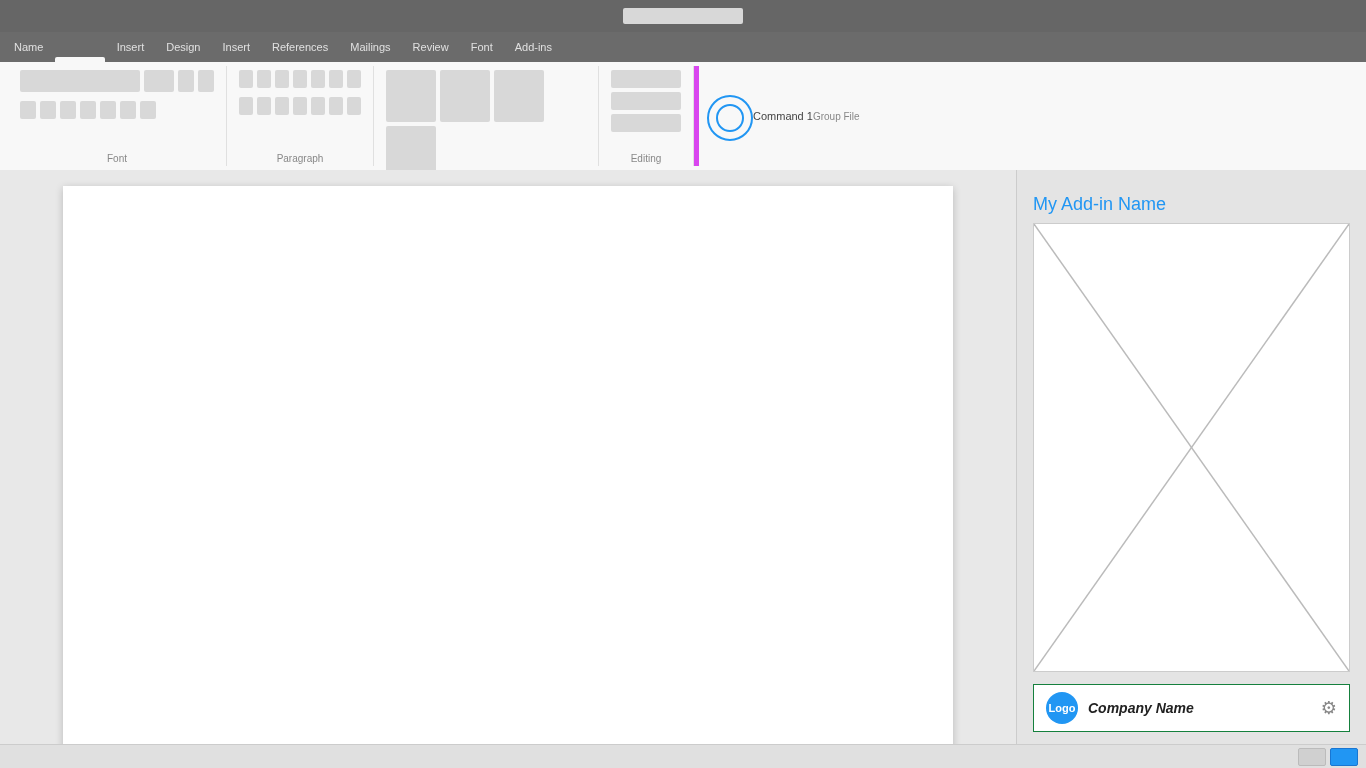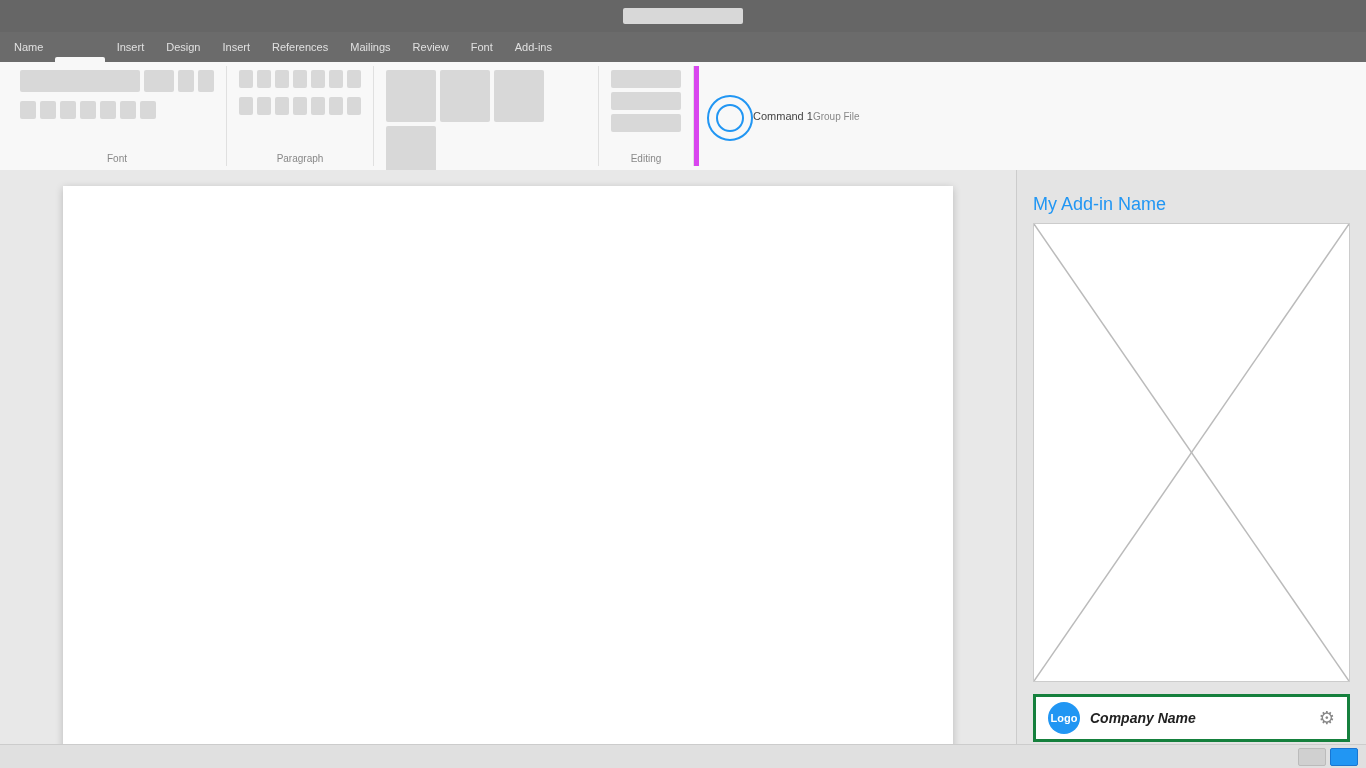--- a/index.html
+++ b/index.html
@@ -152,22 +152,22 @@
     }
 
     .panel-footer {
       height: 48px;
       background: white;
       border-top: 1px solid #ccc;
       display: flex;
       align-items: center;
       padding: 0 12px;
       gap: 10px;
-      margin: 0 16px 2px 16px;
-      border: 3px solid #15803d;
+      margin: 0 16px 12px 16px;
+      border: 1px solid #15803d;
     }
 
     .logo-circle {
       width: 32px;
       height: 32px;
       border-radius: 50%;
       background: #2196F3;
       display: flex;
       align-items: center;
       justify-content: center;

